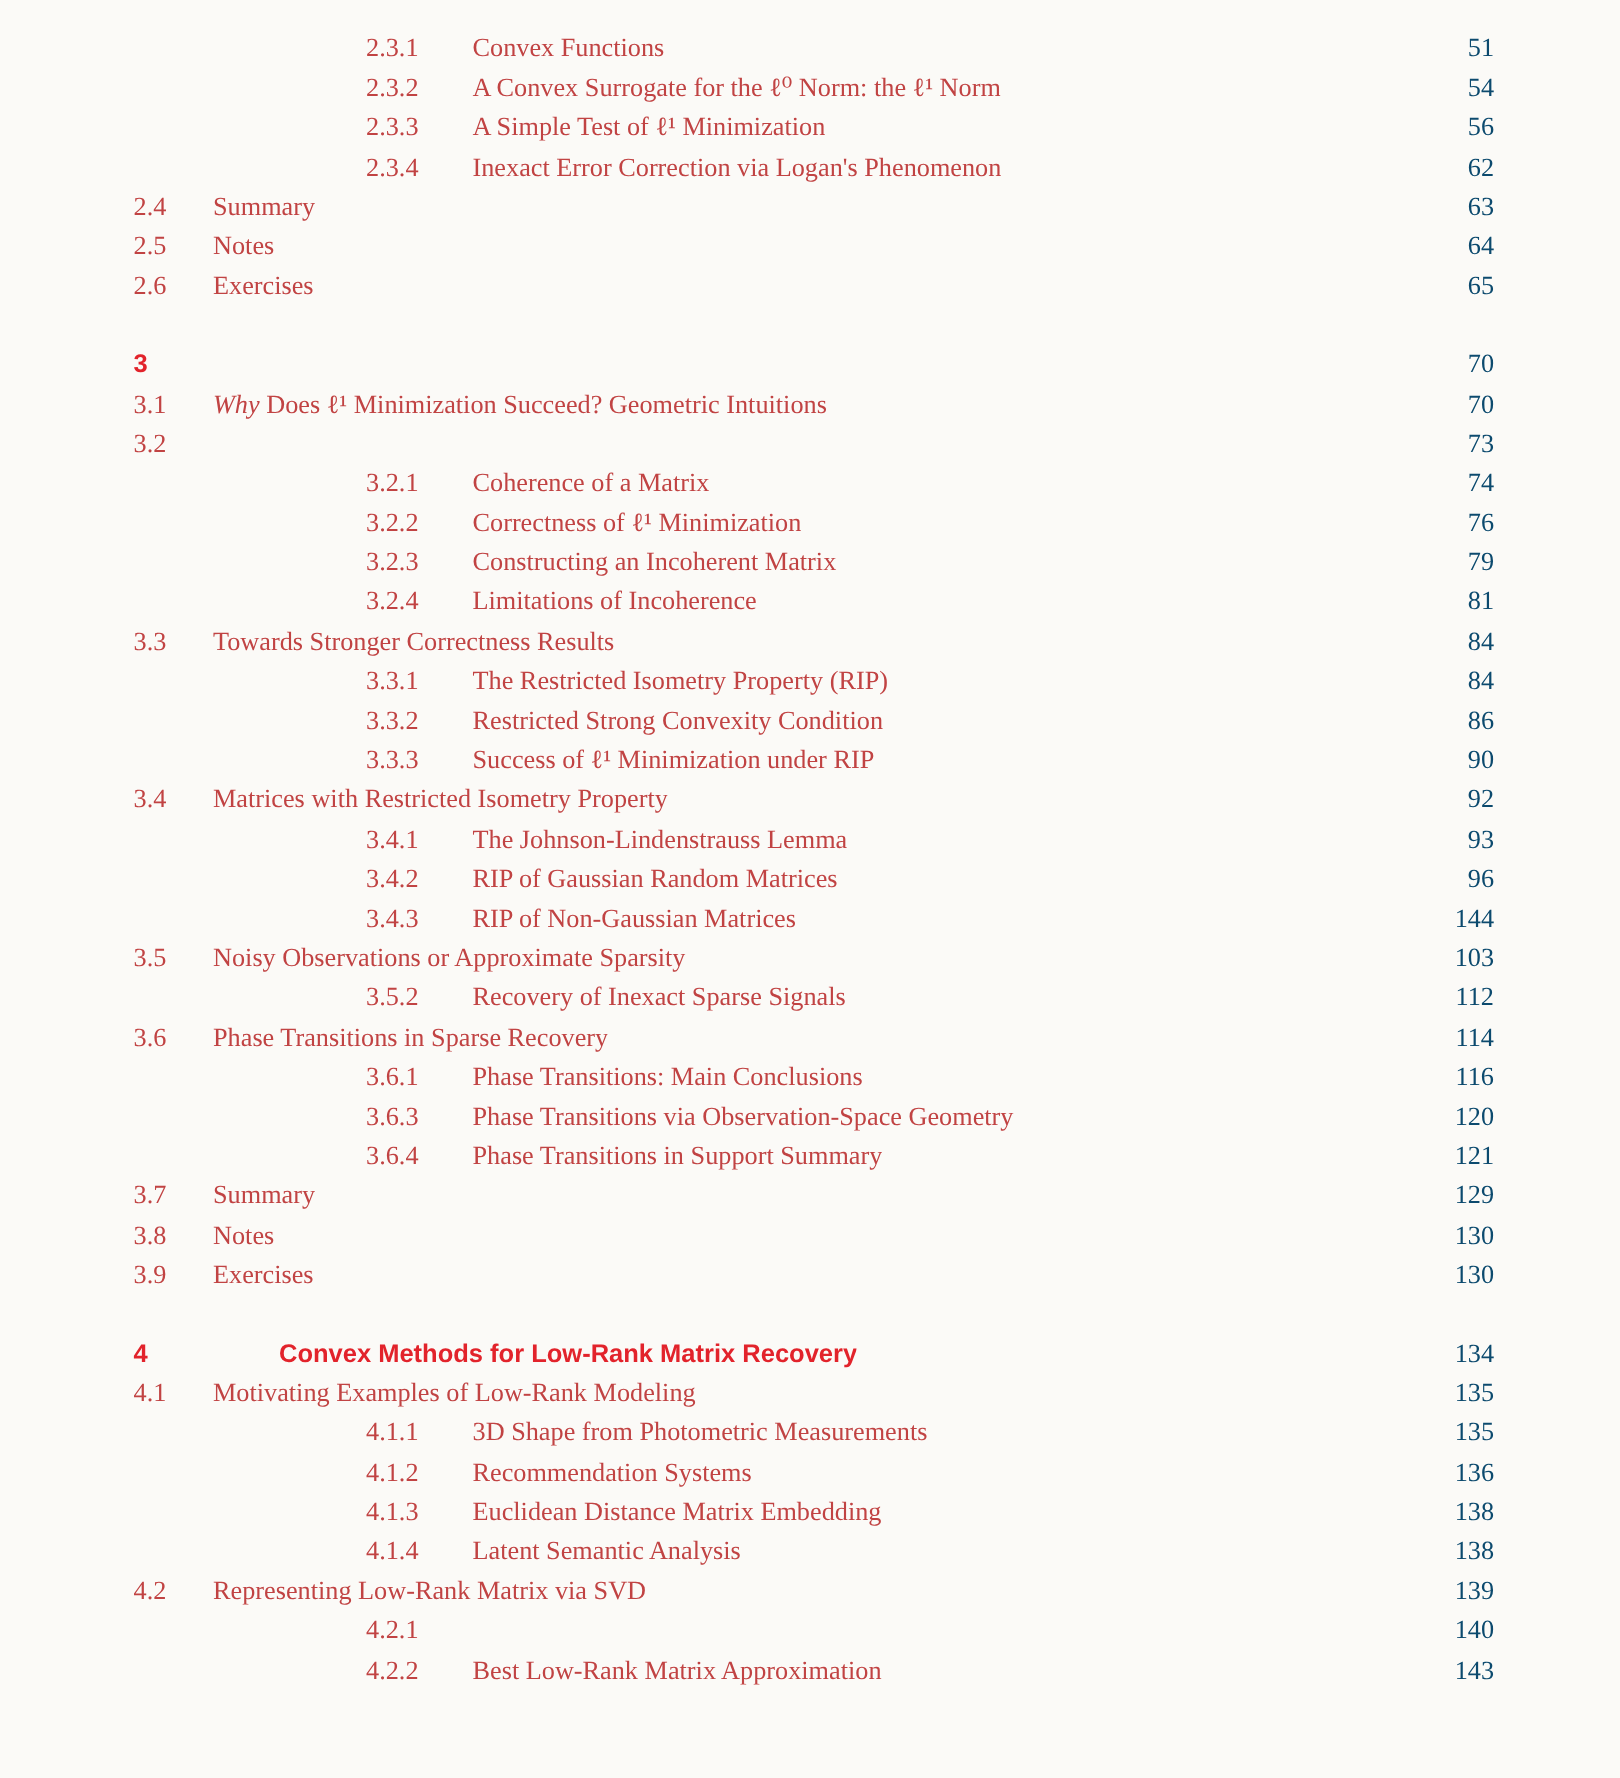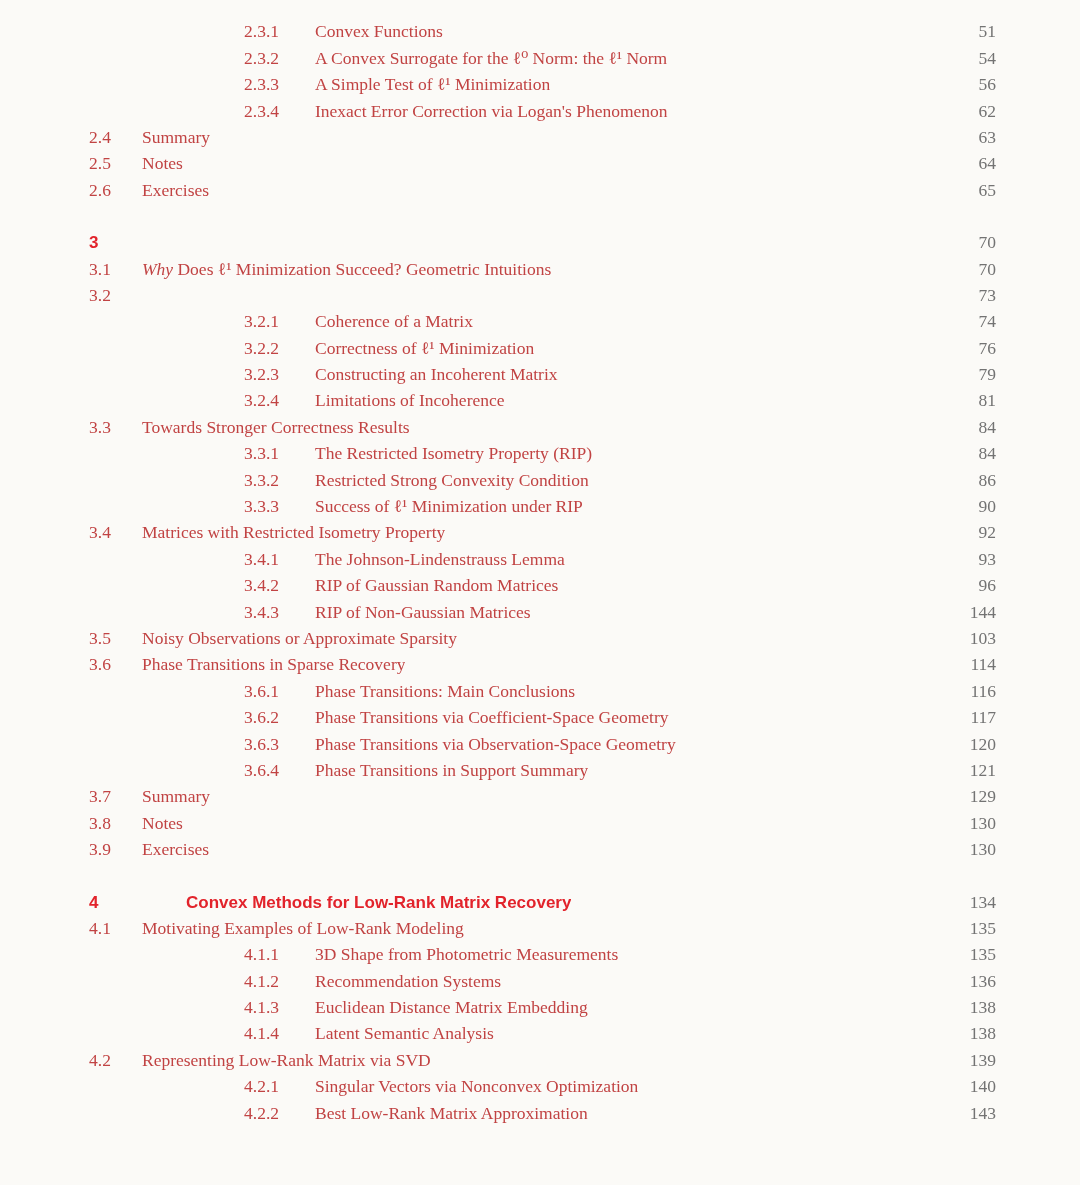--- a/index.html
+++ b/index.html
@@ -32,21 +32,21 @@
   }
   .row .title {
     flex: 0 1 auto;
     overflow: hidden;
   }
   .row .title em {
   }
   .row .pg {
     margin-left: auto;
     padding-left: 12px;
-    color: #737373;
+    color: #0c4a6e;
     font-family: "Liberation Serif", "DejaVu Serif", serif;
     font-weight: normal;
     font-size: 17.5px;
   }
   
   .row.chapter {
     margin-top: 26px;
     font-family: "Liberation Sans", "DejaVu Sans", sans-serif;
     font-weight: bold;
     color: #e2232b;
@@ -199,38 +199,38 @@
     <span class="pg">144</span>
   </div>
 
   <div class="row section">
     <span class="num">3.5</span>
     <span class="title">Noisy Observations or Approximate Sparsity</span>
     <span class="pg">103</span>
   </div>
 
 
+  <div class="row subsection">
+    <span class="num">3.5.2</span>
+    <span class="title">Recovery of Inexact Sparse Signals</span>
+    <span class="pg">112</span>
+  </div>
 
   <div class="row section">
     <span class="num">3.6</span>
     <span class="title">Phase Transitions in Sparse Recovery</span>
     <span class="pg">114</span>
   </div>
 
   <div class="row subsection">
     <span class="num">3.6.1</span>
     <span class="title">Phase Transitions: Main Conclusions</span>
     <span class="pg">116</span>
   </div>
 
-  <div class="row subsection">
-    <span class="num">3.6.2</span>
-    <span class="title">Phase Transitions via Coefficient-Space Geometry</span>
-    <span class="pg">117</span>
-  </div>
 
   <div class="row subsection">
     <span class="num">3.6.3</span>
     <span class="title">Phase Transitions via Observation-Space Geometry</span>
     <span class="pg">120</span>
   </div>
 
   <div class="row subsection">
     <span class="num">3.6.4</span>
     <span class="title">Phase Transitions in Support Summary</span>
@@ -292,21 +292,20 @@
   </div>
 
   <div class="row section">
     <span class="num">4.2</span>
     <span class="title">Representing Low-Rank Matrix via SVD</span>
     <span class="pg">139</span>
   </div>
 
   <div class="row subsection">
     <span class="num">4.2.1</span>
-    <span class="title">Singular Vectors via Nonconvex Optimization</span>
     <span class="pg">140</span>
   </div>
 
   <div class="row subsection">
     <span class="num">4.2.2</span>
     <span class="title">Best Low-Rank Matrix Approximation</span>
     <span class="pg">143</span>
   </div>
 </div>
 

